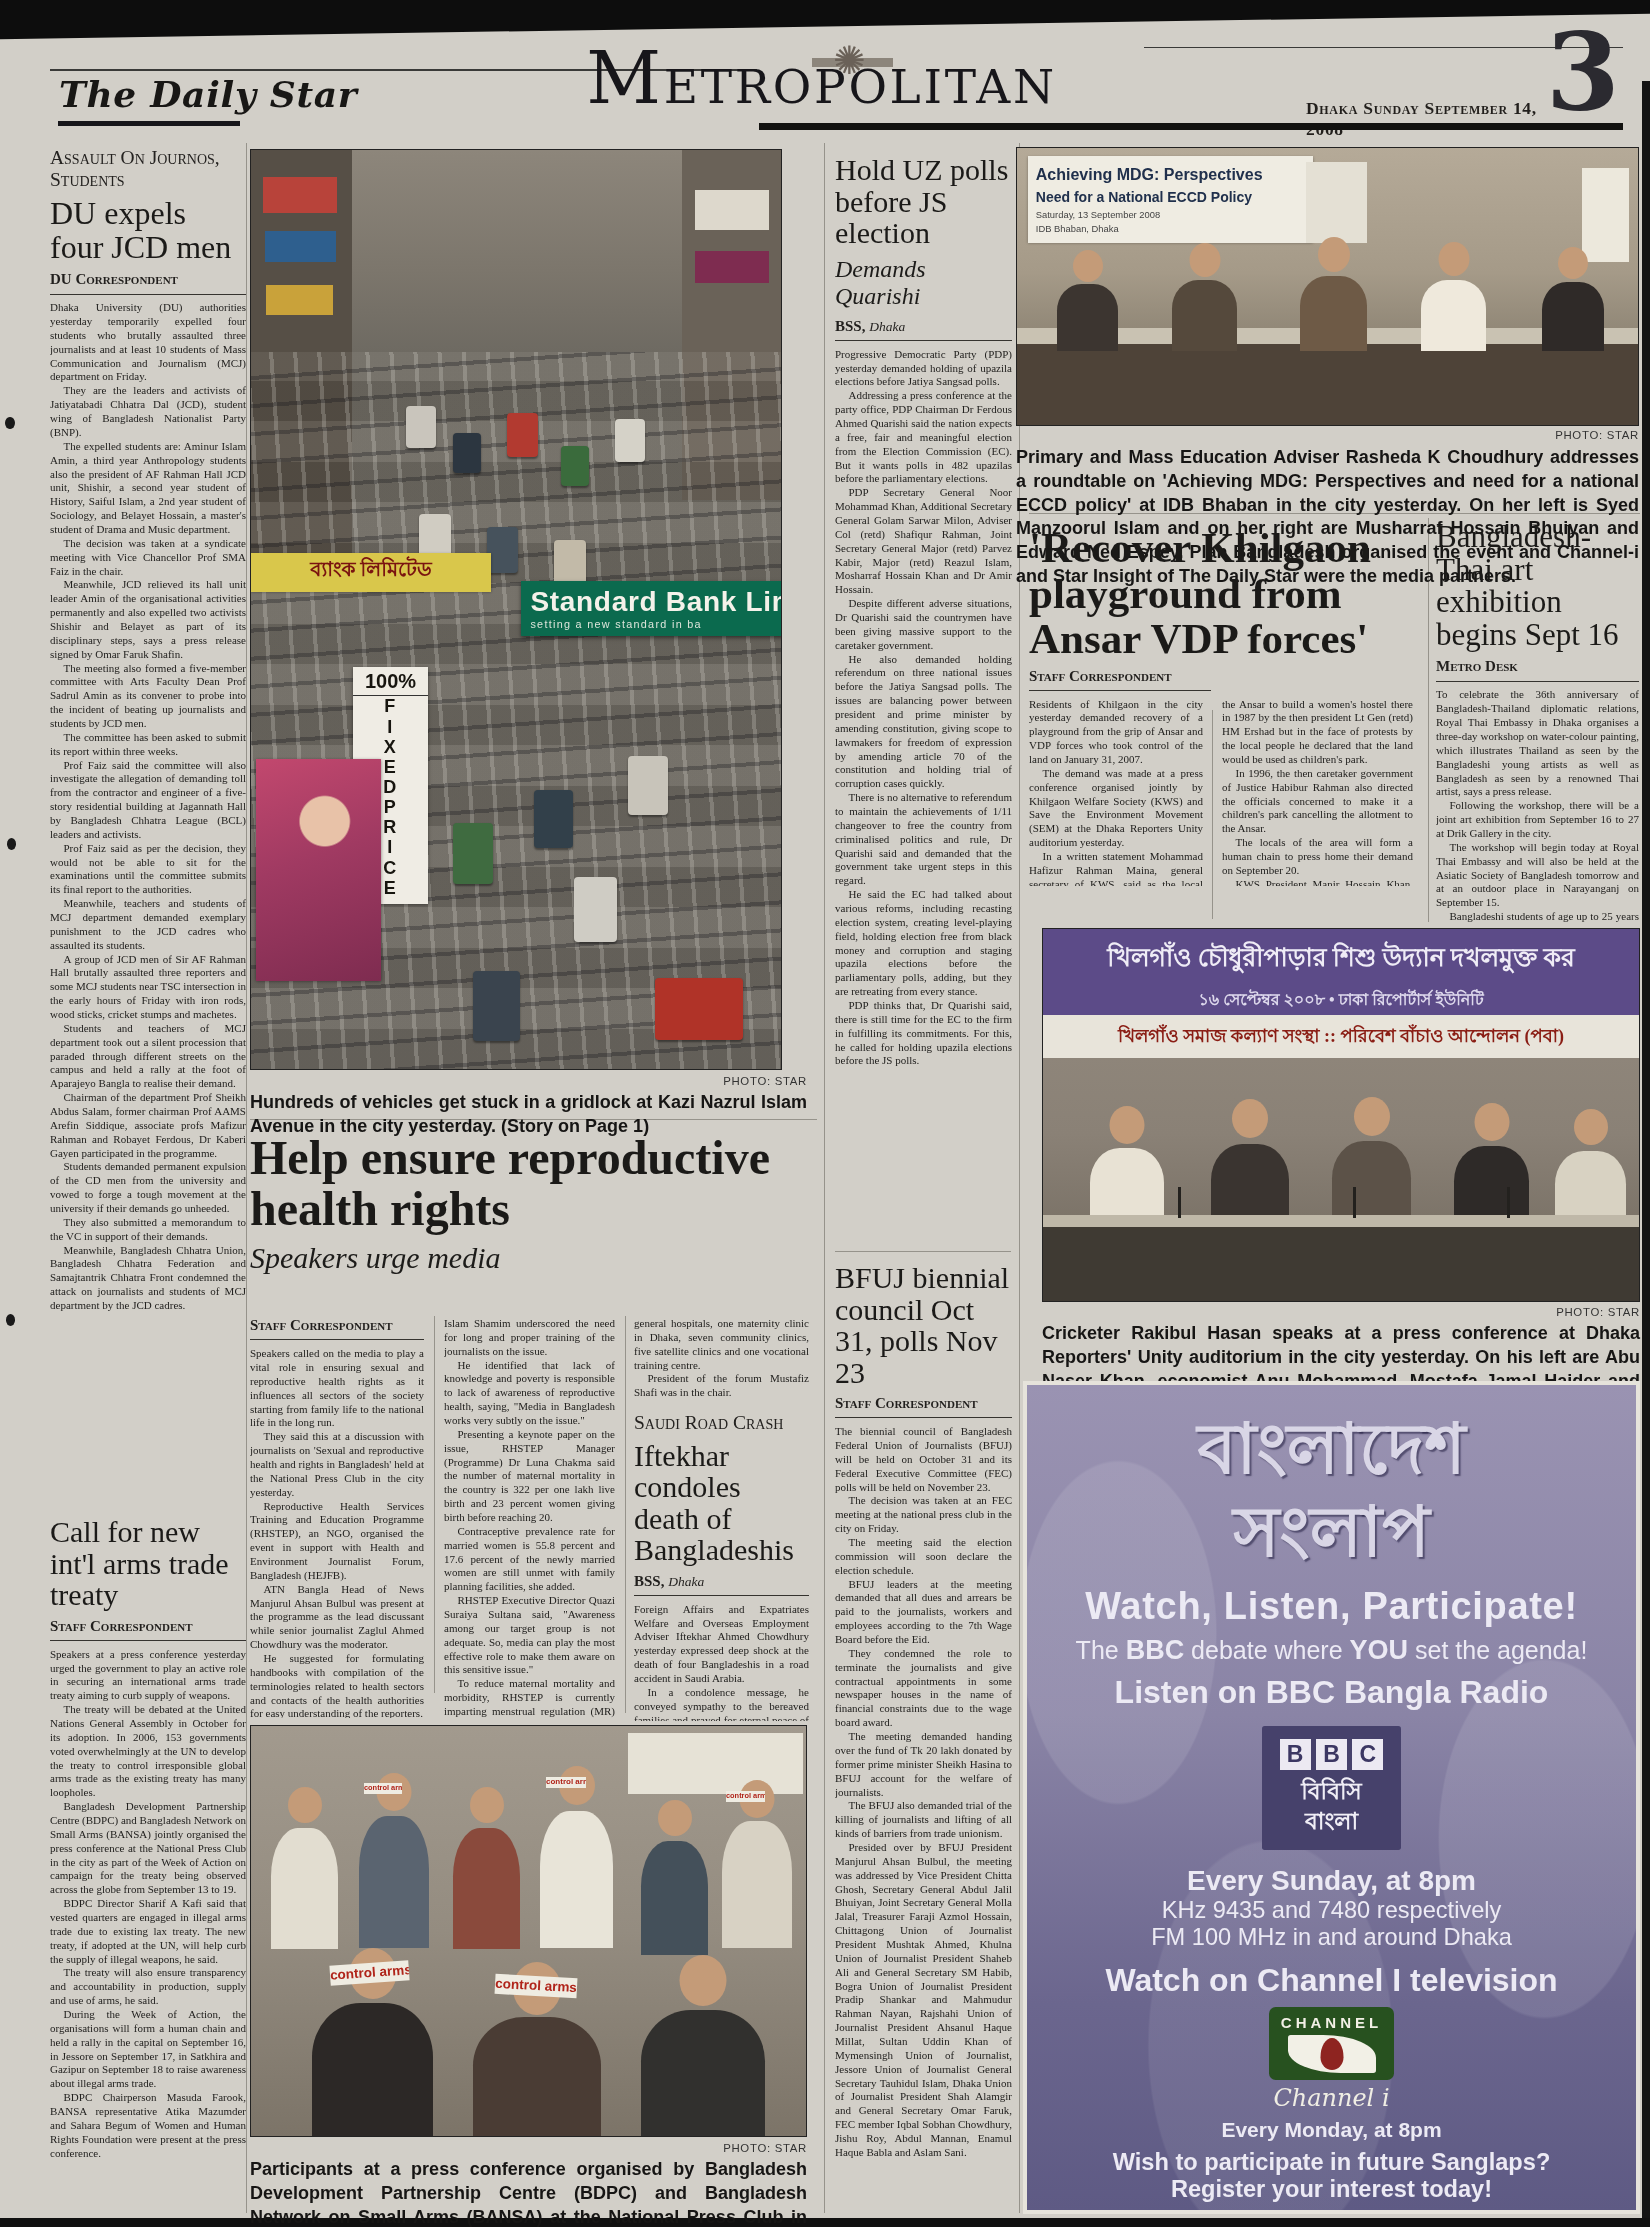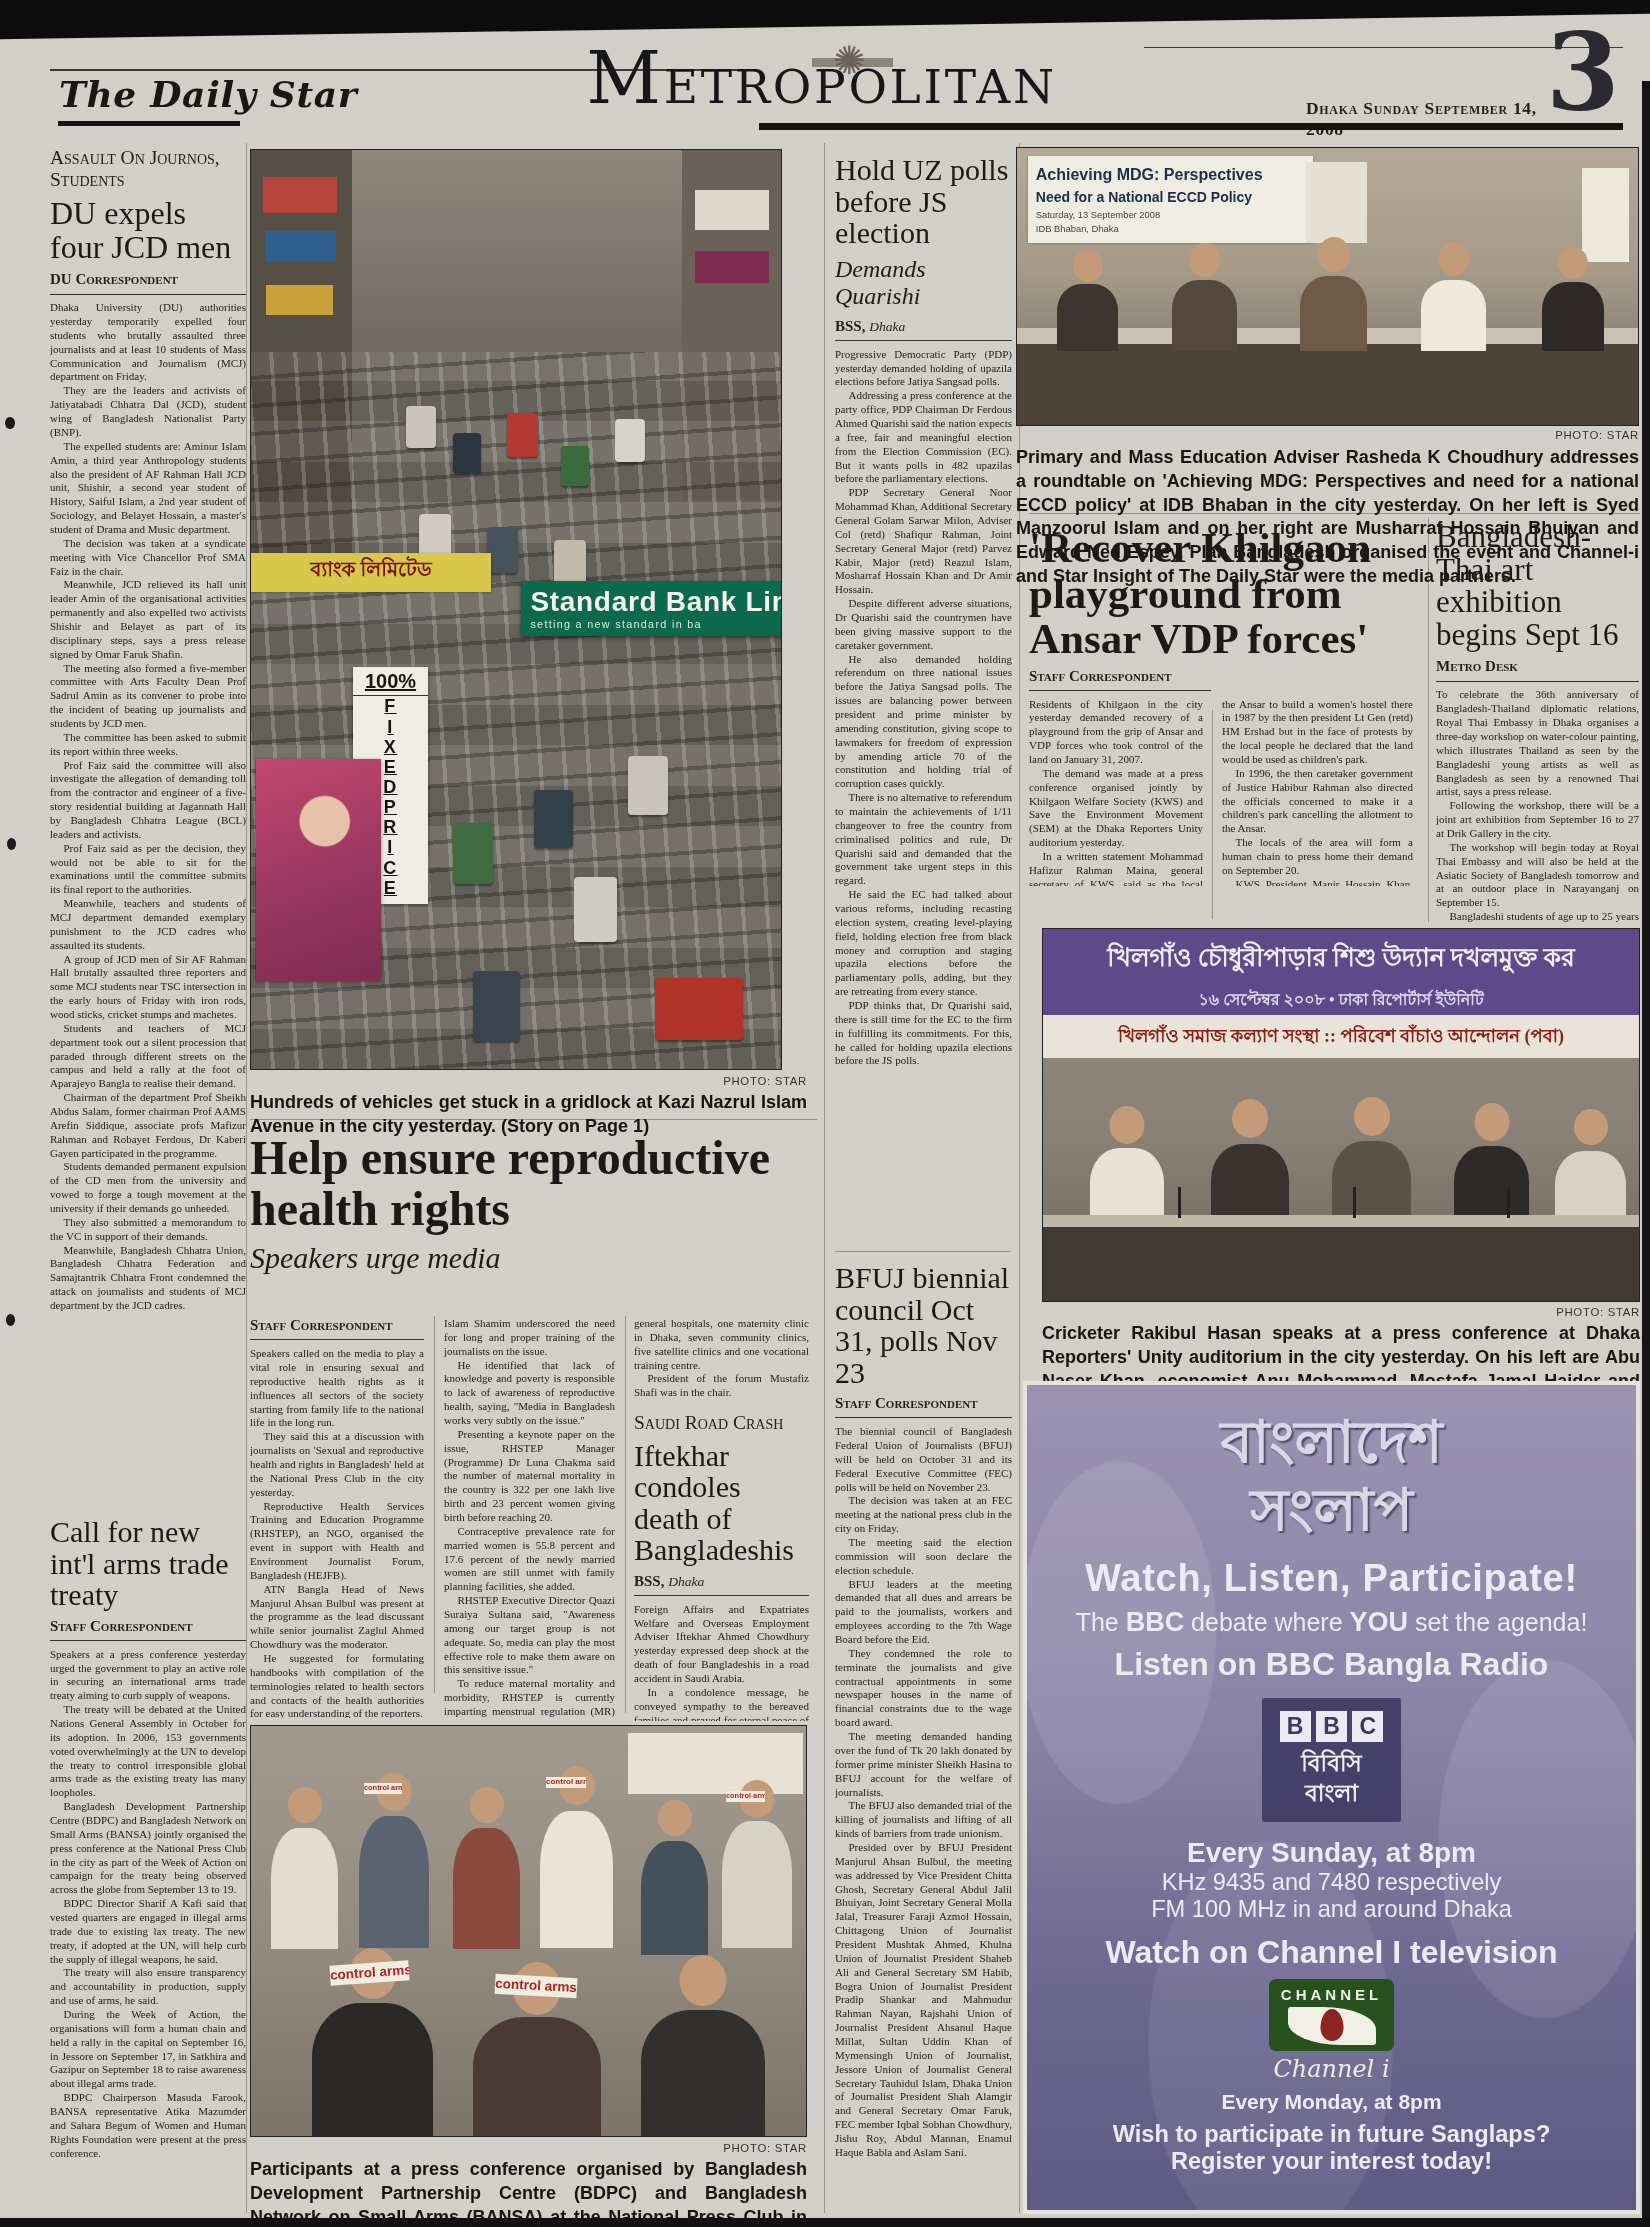--- a/index.html
+++ b/index.html
@@ -64,21 +64,21 @@
   .bldg{position:absolute;background:#5d574e;}
   .signblock{position:absolute;}
   .vehicle{position:absolute;border-radius:4px;box-shadow:0 1.3px 2px rgba(0,0,0,.4);}
   .sb-sign{position:absolute;background:#0b6a4e;color:#f4f2ea;font-family:"Liberation Sans",sans-serif;
            padding:5.4px 9.4px;box-shadow:0 2px 4px rgba(0,0,0,.5);}
   .sb-main{font-size:28px;font-weight:bold;letter-spacing:0.7px;white-space:nowrap;}
   .sb-tag{font-size:10.8px;letter-spacing:1.3px;opacity:.9;white-space:nowrap;}
   .yellow-sign{position:absolute;background:#d9c74b;color:#7a1410;font-weight:bold;
                font-size:20px;text-align:center;line-height:1.6;box-shadow:0 1.3px 2.7px rgba(0,0,0,.4);}
   .price-sign{position:absolute;background:#efece4;color:#17150f;text-align:center;
-              font-family:"Liberation Sans",sans-serif;font-weight:bold;box-shadow:0 1.3px 3.4px rgba(0,0,0,.5);text-decoration:underline;}
+              font-family:"Liberation Sans",sans-serif;font-weight:bold;box-shadow:0 1.3px 3.4px rgba(0,0,0,.5);}
   .price-top{font-size:20px;border-bottom:1.3px solid #333;padding:2.7px 0;}
   .price-letters{font-size:18px;line-height:1.12;letter-spacing:1.3px;white-space:pre-line;}
   .bride-board{position:absolute;background:
       radial-gradient(circle at 55% 28%, #e8c2a8 0 14%, rgba(232,194,168,0) 15%),
       linear-gradient(160deg,#c2486e 0,#a03a62 45%,#7e2c50 100%);box-shadow:0 1.3px 3.4px rgba(0,0,0,.5);}
 
   .ph-round{background:linear-gradient(180deg,#b5aa98 0,#a59a88 45%,#8d8474 70%,#6e675c 100%);}
   .round-table{position:absolute;left:0;right:0;bottom:0;height:81px;background:#4e4338;}
   .round-cloth{position:absolute;left:0;right:0;bottom:66px;height:31px;background:#c9c2b2;}
   .mdg-banner{position:absolute;background:#efece2;color:#20304c;font-family:"Liberation Sans",sans-serif;
@@ -107,21 +107,21 @@
 
   
   .ad{position:absolute;border:4px solid #e6e3db;box-sizing:border-box;
       background:
        radial-gradient(ellipse 162px 283px at 15% 30%, rgba(255,255,255,.10) 0 60%, rgba(255,255,255,0) 61%),
        radial-gradient(ellipse 175px 296px at 85% 55%, rgba(255,255,255,.10) 0 60%, rgba(255,255,255,0) 61%),
        radial-gradient(ellipse 202px 337px at 40% 80%, rgba(255,255,255,.08) 0 60%, rgba(255,255,255,0) 61%),
        linear-gradient(180deg,#9a93b2 0,#8a84a6 40%,#6b668e 75%,#5e5a84 100%);
       font-family:"Liberation Sans",sans-serif;color:#eceaf4;text-align:center;}
   .ad-bangla{font-weight:bold;color:#d9d6e6;text-shadow:2px 2px 1.3px rgba(30,25,60,.55);
-             font-size:58px;line-height:1.18;}
+             font-size:70px;line-height:1.18;}
   .ad-h1{font-weight:bold;font-size:38px;letter-spacing:0.7px;}
   .ad-h2{font-size:25px;}
   .ad-h2 b{font-size:27px;}
   .ad-h3{font-weight:bold;font-size:32px;}
   .ad-line{font-size:23.6px;}
   .ad-bold{font-weight:bold;}
   .bbc-box{display:inline-block;background:#46416b;padding:13.5px 17.5px;border-radius:2.7px;}
   .bbc-blocks{display:flex;gap:5.4px;justify-content:center;}
   .bbc-blocks span{display:block;width:31px;height:31px;background:#ece9f2;color:#3c3763;
                    font-weight:bold;font-size:23px;line-height:31px;}

